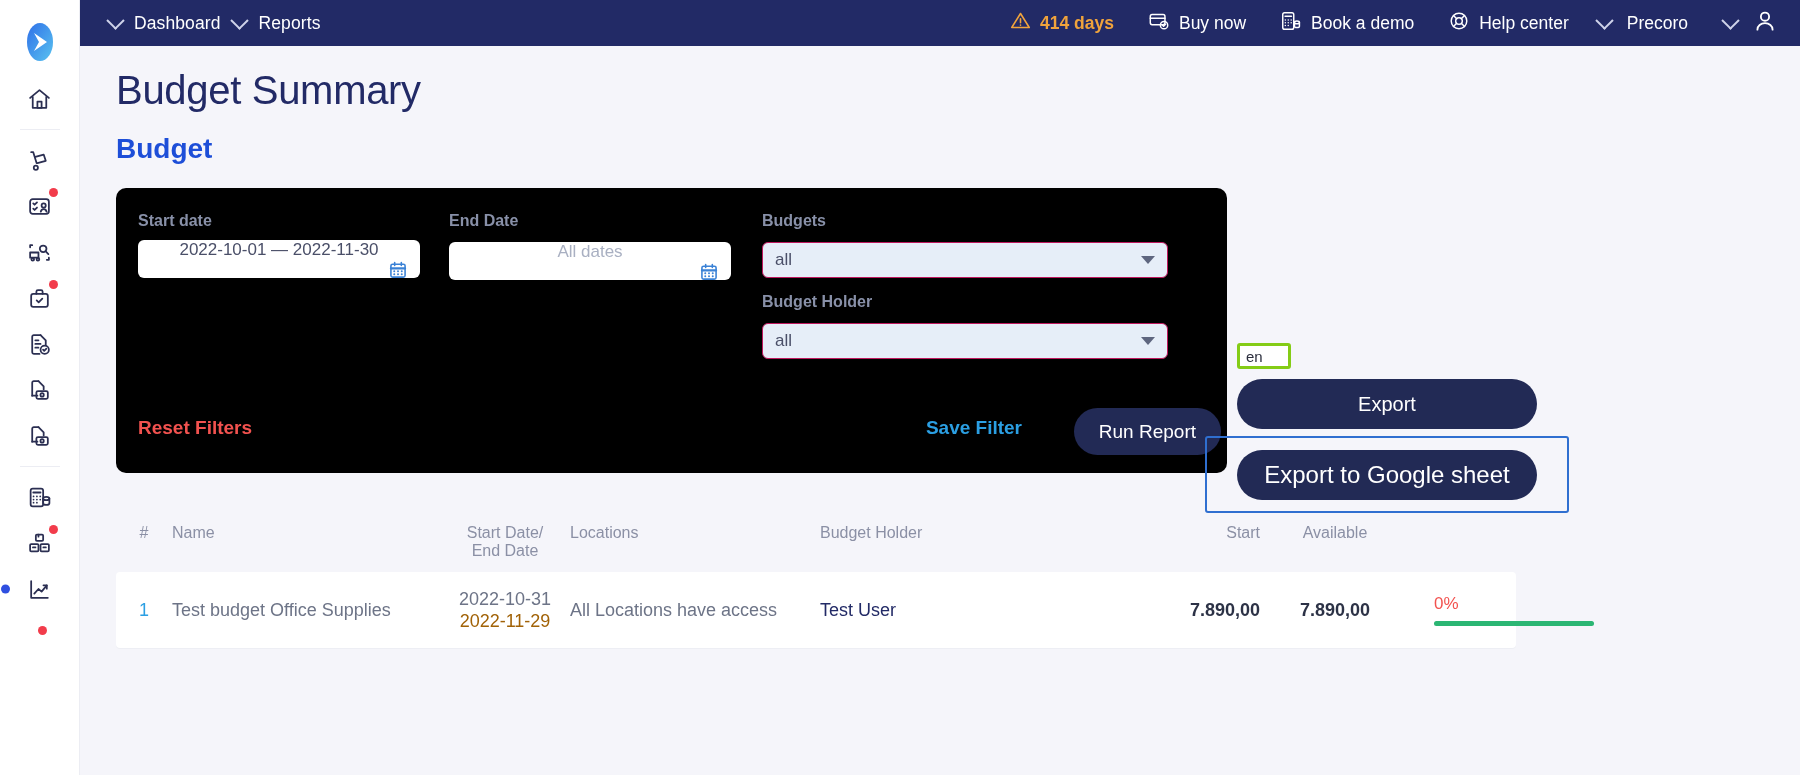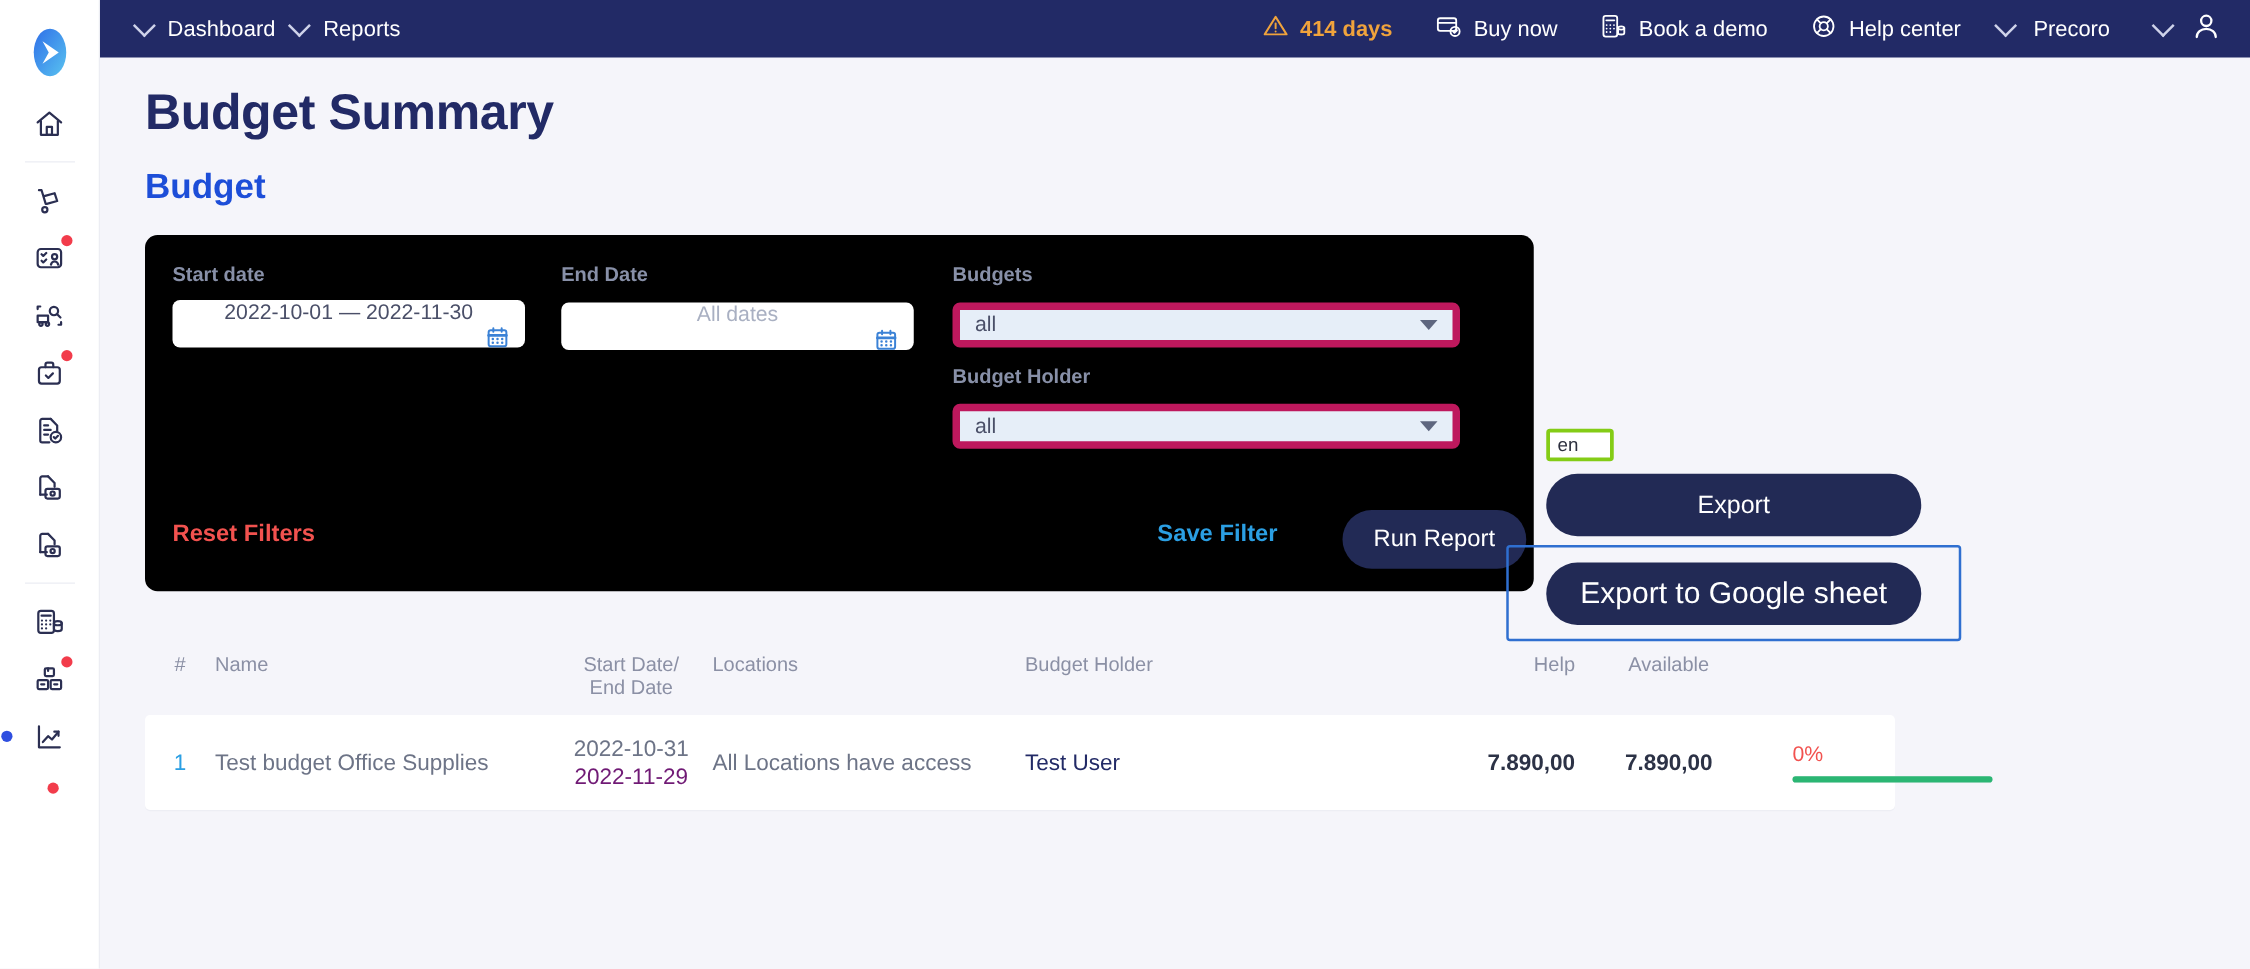--- a/index.html
+++ b/index.html
@@ -54,42 +54,42 @@
   #topbar .nav-right {
     margin-left: auto; display: flex; align-items: center; gap: 0; padding-right: 18px;
   }
   .tb-item { display: flex; align-items: center; gap: 9px; padding: 0 17px; white-space: nowrap; }
   .tb-item.warn { color: #f0a33c; font-weight: bold; }
   .avatar-btn { padding-left: 12px; padding-right: 4px; }
 
   
   #page { position: absolute; left: 80px; top: 46px; right: 0; bottom: 0; overflow: hidden; }
   #page-title {
-    margin: 22px 0 0 36px; font-size: 40px; font-weight: bold; color: #222a66;
+    margin: 22px 0 0 36px; font-size: 40px; font-weight: normal; color: #222a66;
     letter-spacing: -.3px;
   }
   #section-title {
     margin: 20px 0 0 36px; font-size: 28px; font-weight: bold; color: #1d4ed8;
   }
 
   
   #filter-panel {
     position: absolute; left: 36px; top: 142px; width: 1111px; height: 285px;
     background: #000000; border-radius: 10px;
   }
   .fld-label { font-size: 16px; color: #8890a8; font-weight: bold; }
   .date-box {
     background: #ffffff; border-radius: 6px; height: 38px;
     display: flex; align-items: center; padding: 0 12px;
     font-size: 17px; color: #4a4f68; flex-direction: column;
   }
   .date-box .cal { margin-left: auto; }
   .date-box .ph { color: #a9b0c2; }
   .sel-box {
-    background: #e6eef8; border: 6px solid #be185d; border-radius: 6px; height: 36px;
+    background: #e6eef8; border: 1px solid #be185d; border-radius: 6px; height: 36px;
     display: flex; align-items: center; padding: 0 12px;
     font-size: 17px; color: #4a4f68;
   }
   .caret {
     margin-left: auto;
     width: 0; height: 0;
     border-left: 7px solid transparent; border-right: 7px solid transparent;
     border-top: 8px solid #5e667f;
   }
   #reset-filters {
@@ -146,21 +146,21 @@
   }
   .c-num    { width: 56px; text-align: center; flex: none; }
   .c-name   { width: 268px; flex: none; }
   .c-dates  { width: 130px; flex: none; text-align: center; }
   .c-loc    { width: 250px; flex: none; }
   .c-holder { width: 280px; flex: none; }
   .c-total  { width: 160px; flex: none; text-align: right; }
   .c-avail  { width: 150px; flex: none; text-align: center; }
   .c-pct    { width: 200px; flex: none; padding-left: 24px; }
   .d-start { color: #6d7487; line-height: 1.25; }
-  .d-end   { color: #701a75; line-height: 1.25; }
+  .d-end   { color: #a16207; line-height: 1.25; }
   .holder-val { color: #222a66; font-weight: normal; }
   .money { color: #2c3246; font-weight: bold; }
   .pct-val { color: #f2524f; font-size: 17px; }
   .bar-track {
     margin-top: 7px; width: 160px; height: 5px; border-radius: 3px; background: #e3e6ef;
   }
   .bar-fill { height: 5px; border-radius: 3px; background: #2bb673; }
 </style>
 </head>
 <body>
@@ -474,21 +474,21 @@
       <div id="thead">
         <div class="trow">
           <div class="c-num">#</div>
           <div class="c-name">Name</div>
           <div class="c-dates">
             <div>Start Date/</div>
             <div>End Date</div>
           </div>
           <div class="c-loc">Locations</div>
           <div class="c-holder">Budget Holder</div>
-          <div class="c-total">Help</div>
+          <div class="c-total">Start</div>
           <div class="c-avail">Available</div>
           <div class="c-pct"></div>
         </div>
       </div>
 
       <div class="tbody-row trow">
         <div class="c-num" style="color:#2b9fe3">1</div>
         <div class="c-name">Test budget Office Supplies</div>
         <div class="c-dates">
           <div class="d-start">2022-10-31</div>

